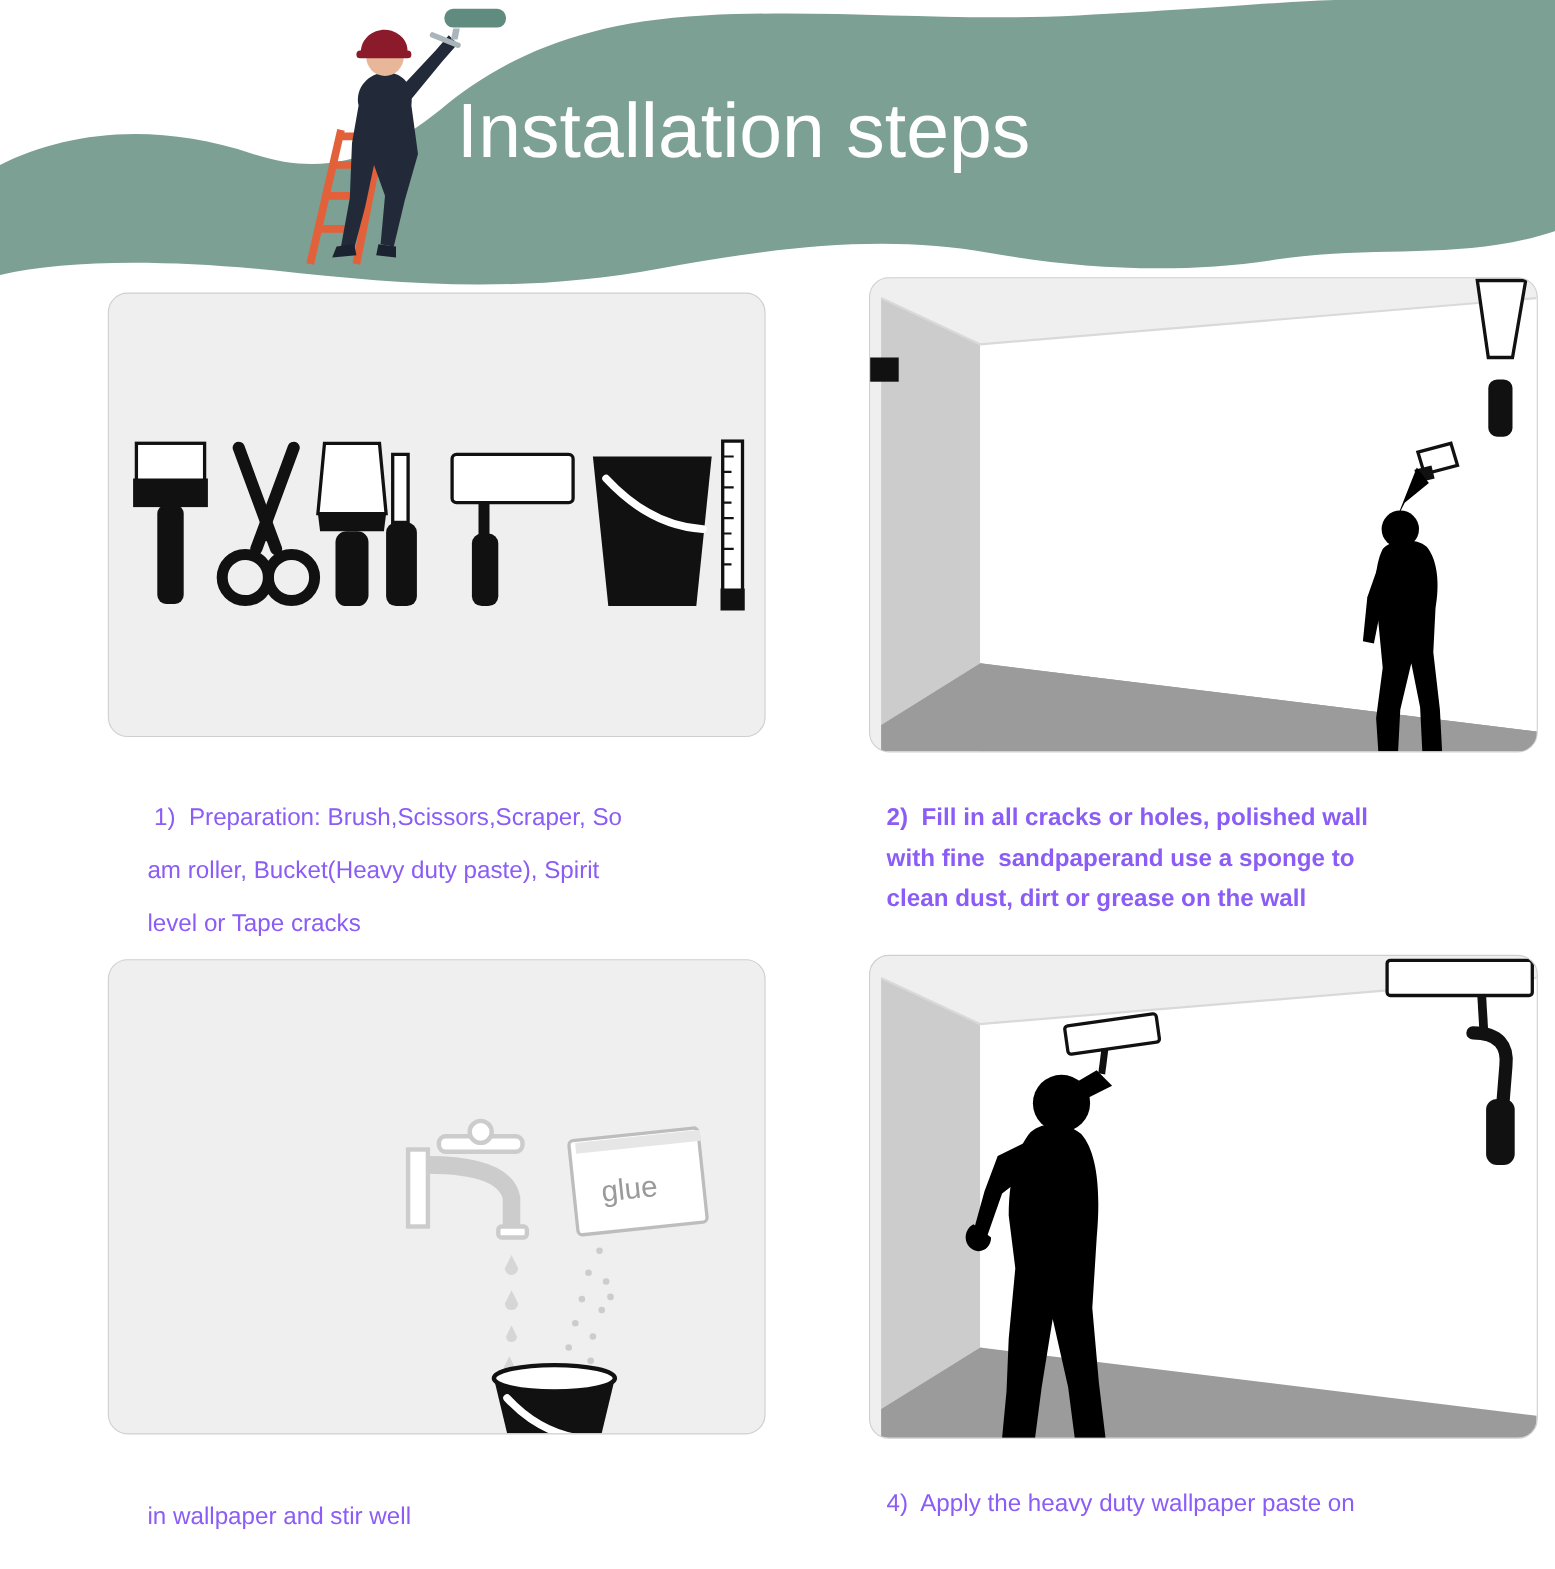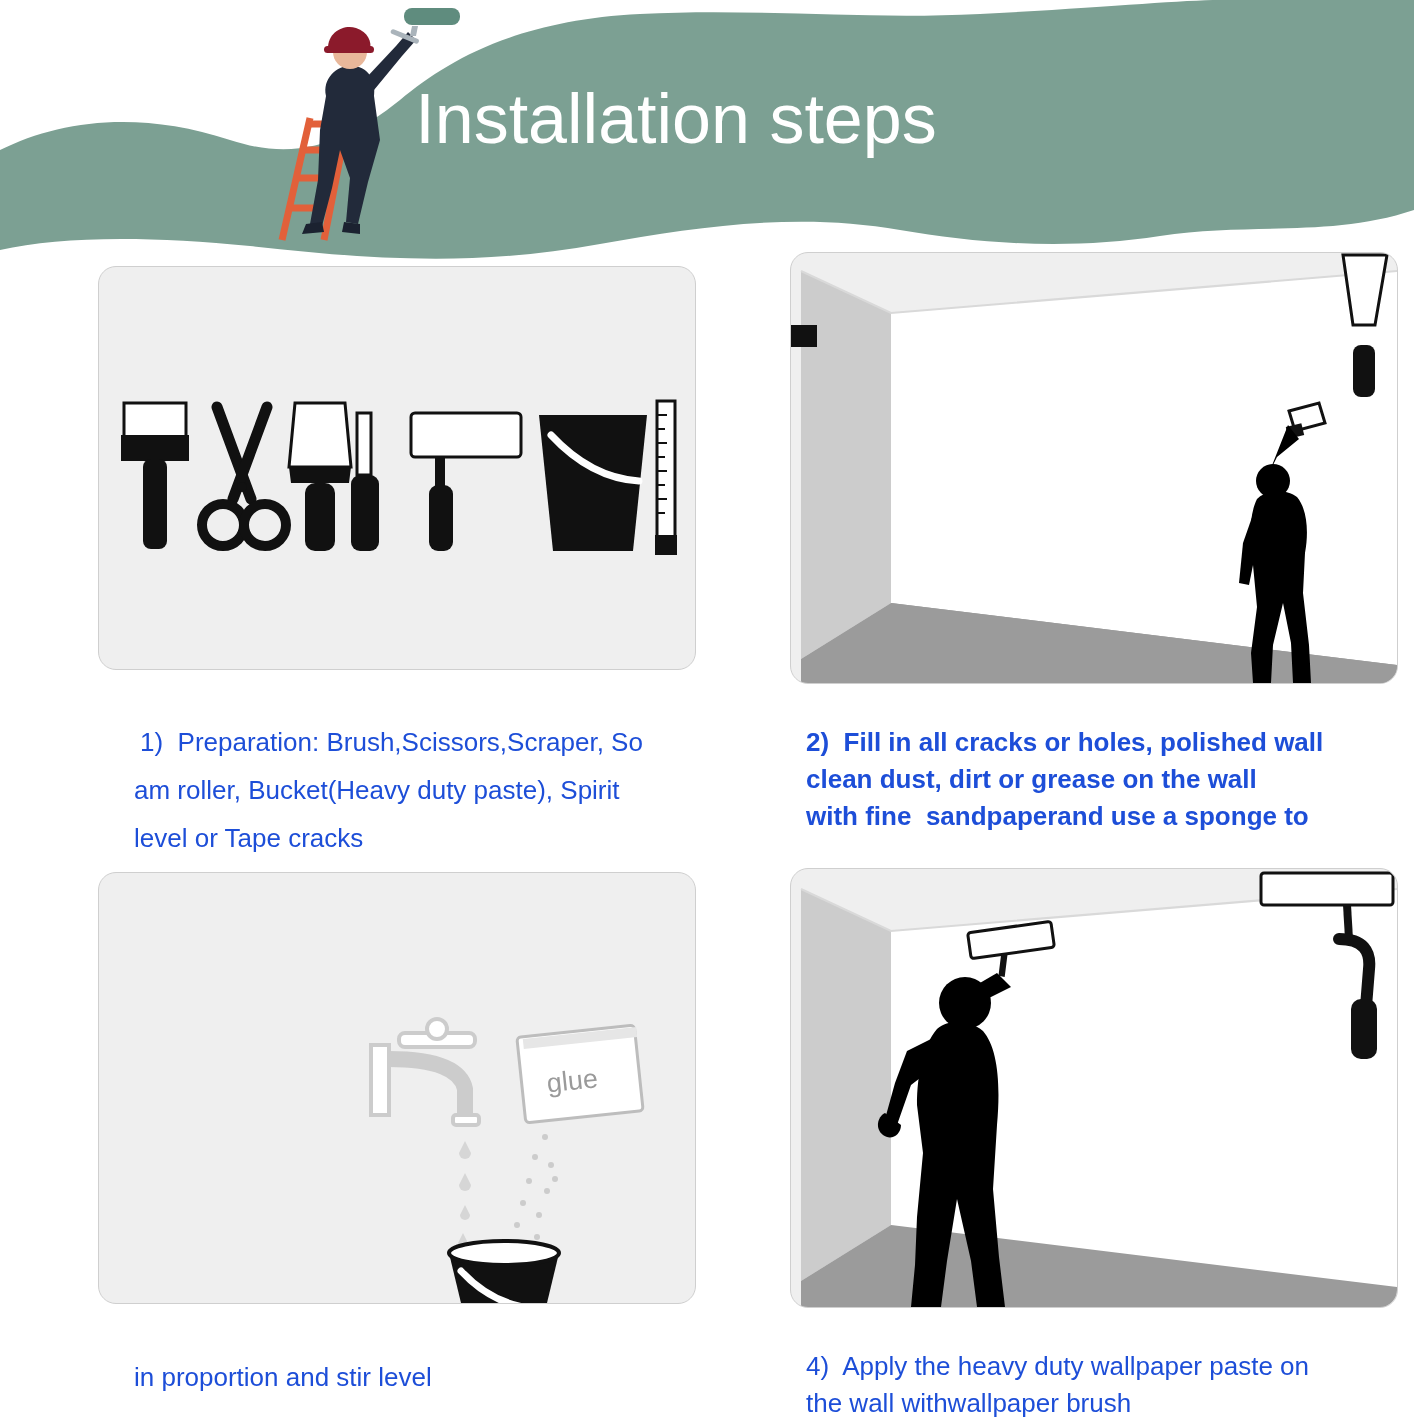--- a/index.html
+++ b/index.html
@@ -58,23 +58,23 @@
     border-radius: 18px;
     overflow: hidden;
   }
   .panel-1 { left: 98px;  top: 266px; width: 596px; height: 402px; }
   .panel-2 { left: 790px; top: 252px; width: 606px; height: 430px; }
   .panel-3 { left: 98px;  top: 872px; width: 596px; height: 430px; }
   .panel-4 { left: 790px; top: 868px; width: 606px; height: 438px; }
 
   .caption {
     position: absolute;
-    font-size: 26px;
+    font-size: 22px;
     line-height: 37px;
-    color: #1d4ed8;
+    color: #8b5cf6;
   }
   .cap-1 { left: 104px; top: 724px; width: 600px; }
   .cap-2 { left: 806px; top: 724px; width: 600px; font-weight: bold; }
   .cap-3 { left: 104px; top: 1348px; width: 600px; }
   .cap-4 { left: 806px; top: 1348px; width: 600px; }
 
   .cap-line { display: block; white-space: pre; }
   .indent-1 { padding-left: 36px; }
   .indent-2 { padding-left: 30px; margin-top: 11px; }
 
@@ -220,22 +220,22 @@
       <path d="M466,246 C458,262 458,288 462,312 L466,354 L460,400 L462,430 L480,430
                L482,392 L492,350 L500,390 L502,430 L520,430 L518,392 L512,340
                L514,300 C518,278 516,256 506,244 C496,236 476,236 466,246 Z"></path>
       <path d="M466,250 L452,290 L448,330 L458,332 L466,292 Z"></path>
     </g>
   </svg>
 </div>
 
 <div class="caption cap-2">
   <span class="cap-line">2)  Fill in all cracks or holes, polished wall</span>
+  <span class="cap-line">with fine  sandpaperand use a sponge to</span>
   <span class="cap-line">clean dust, dirt or grease on the wall</span>
-  <span class="cap-line">with fine  sandpaperand use a sponge to</span>
 </div>
 
 <div class="panel panel-3">
   <svg width="596" height="430" viewBox="0 0 596 430">
 
     <g fill="none" stroke="#cccccc" stroke-width="4">
       <rect x="272" y="172" width="18" height="70" fill="#ffffff"></rect>
       <path d="M290,186 C336,186 362,196 366,216 L366,246" stroke-width="16" stroke-linecap="butt"></path>
       <rect x="300" y="160" width="76" height="14" rx="6" fill="#ffffff"></rect>
       <circle cx="338" cy="156" r="10" fill="#ffffff"></circle>
@@ -270,21 +270,21 @@
 
     <g>
       <path d="M350,380 L460,380 L448,430 L362,430 Z" fill="#111"></path>
       <ellipse cx="405" cy="380" rx="55" ry="12" fill="#ffffff" stroke="#111" stroke-width="4"></ellipse>
       <path d="M362,398 C386,424 414,436 446,436" stroke="#ffffff" stroke-width="7" fill="none" stroke-linecap="round"></path>
     </g>
   </svg>
 </div>
 
 <div class="caption cap-3">
-  <span class="cap-line indent-2">in proportion and stir level</span>
+  <span class="cap-line indent-2">in wallpaper and stir well</span>
 </div>
 
 <div class="panel panel-4">
   <svg width="606" height="438" viewBox="0 0 606 438">
 
     <g>
       <polygon points="10,20 100,62 100,356 10,412" fill="#cccccc"></polygon>
       <polygon points="100,62 606,20 606,438 100,356" fill="#ffffff"></polygon>
       <polygon points="10,412 100,356 606,418 606,438 10,438" fill="#9b9b9b"></polygon>
       <polyline points="10,20 100,62 606,20" fill="none" stroke="#d9d9d9" stroke-width="2"></polyline>
@@ -310,14 +310,13 @@
                L156,392 L166,330 L180,392 L186,438 L214,438 L208,388 L202,320
                L206,256 C210,212 206,178 192,162 C178,150 158,150 146,160 Z"></path>
       <path d="M144,168 L116,182 L104,214 L94,250 L106,256 L120,216 L146,196 Z"></path>
       <path d="M94,244 C86,248 84,260 92,266 C100,272 110,266 110,256 Z"></path>
     </g>
   </svg>
 </div>
 
 <div class="caption cap-4">
   <span class="cap-line">4)  Apply the heavy duty wallpaper paste on</span>
-  <span class="cap-line">the wall withwallpaper brush</span>
 </div>
 
 </body></html>

